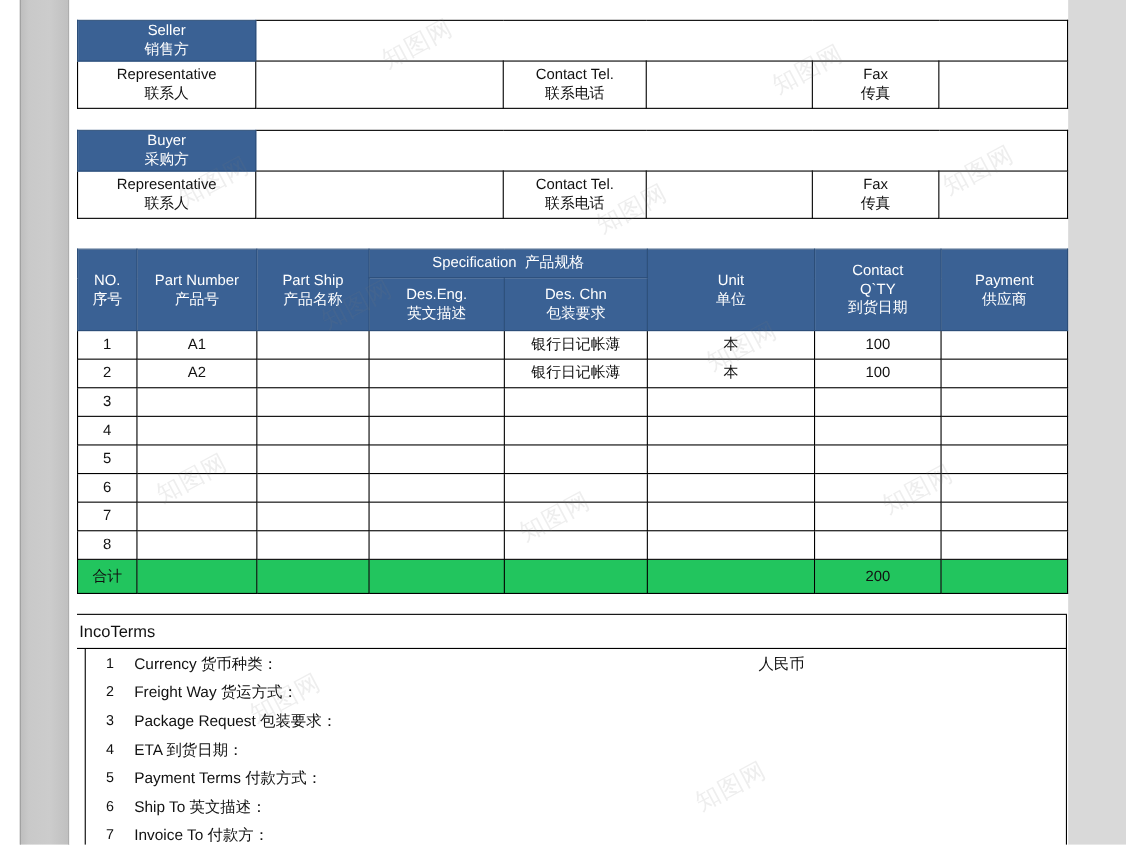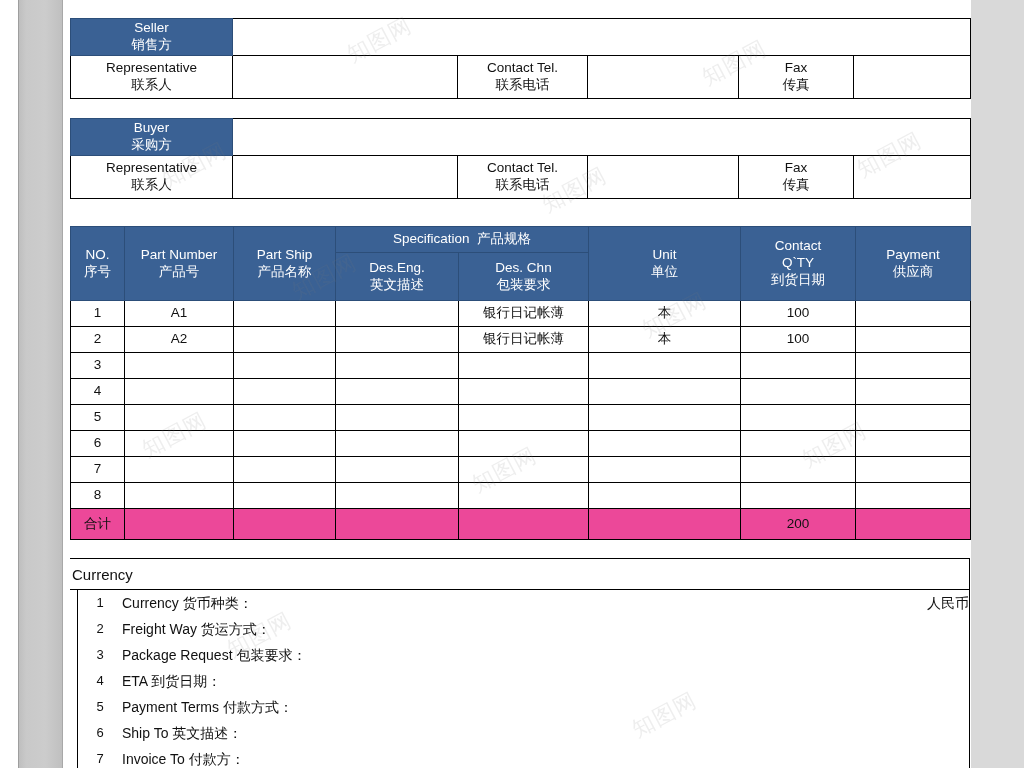--- a/index.html
+++ b/index.html
@@ -72,21 +72,21 @@
   table.party td.label-blue {
     height: 37px;
     font-size: 13.5px;
   }
 
   
   .items-wrap { position: absolute; left: 7px; top: 226px; }
   table.items { width: 900px; }
   table.items td { height: 26px; font-size: 13.5px; }
   table.items td.hd { height: 26px; }
-  .total-row td { background: #ec4899; }
+  .total-row td { background: #22c55e; }
 
   
   .inco-title {
     position: absolute; left: 9px; top: 566px;
     font-size: 15px; color: #111111;
   }
   .inco-rule-top {
     position: absolute; left: 7px; top: 558px; width: 900px; height: 1px;
     background: #000000;
   }
@@ -112,21 +112,21 @@
   }
   table.inco td {
     border: none;
     padding: 0 0 0 0;
     height: 26px;
     vertical-align: middle;
     line-height: 26px;
   }
   td.inco-num { width: 44px; text-align: center; font-size: 13px; }
   td.inco-label { width: 330px; text-align: left; padding-left: 4px; }
-  td.inco-value { text-align: right; padding-left: 6px; }
+  td.inco-value { text-align: center; padding-left: 6px; }
 
   
   .wm {
     position: absolute;
     pointer-events: none;
     color: rgba(120,120,120,0.13);
     font-size: 22px;
     font-family: "DejaVu Sans", sans-serif;
     transform: rotate(-28deg);
     white-space: nowrap;
@@ -400,21 +400,21 @@
           <td></td>
           <td></td>
           <td>200</td>
           <td></td>
         </tr>
       </tbody>
         </table>
     </div>
 
     <div class="inco-rule-top"></div>
-    <div class="inco-title">Currency</div>
+    <div class="inco-title">IncoTerms</div>
     <div class="inco-rule-mid"></div>
     <div class="inco-left-border"></div>
     <div class="inco-right-border"></div>
 
     <table class="inco">
       <tbody>
           <tr>
         <td class="inco-num">1</td>
         <td class="inco-label">Currency 货币种类：</td>
         <td class="inco-value">人民币</td>

